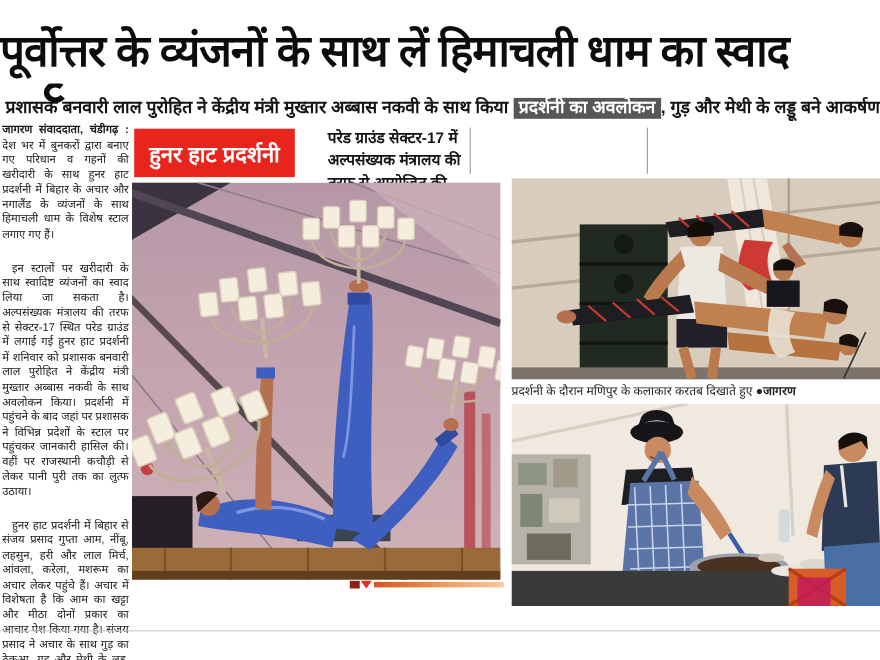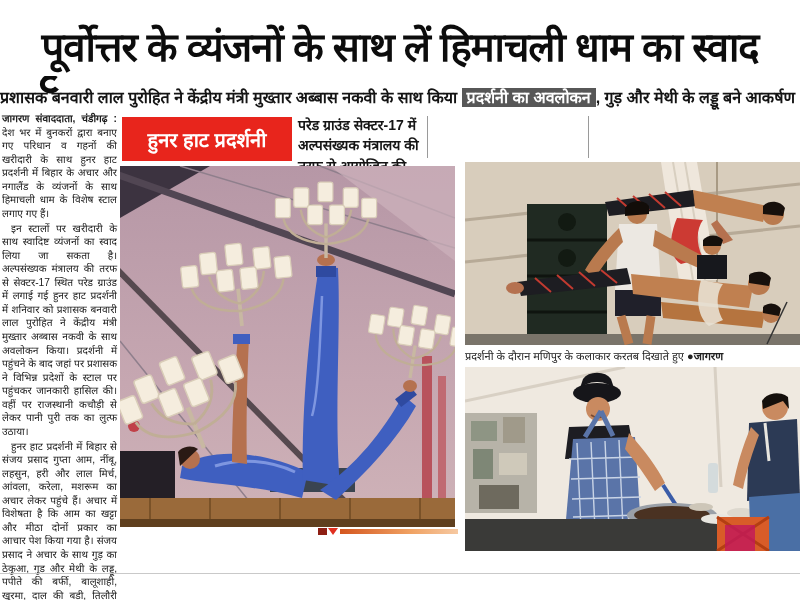--- a/index.html
+++ b/index.html
@@ -1,37 +1,37 @@
 <!DOCTYPE html>
 <html><head>
 <meta charset="utf-8">
 <style>
   html,body{margin:0;padding:0;background:#ffffff;}
   #page{position:relative;width:800px;height:600px;background:#fff;overflow:hidden;
         font-family:"Liberation Sans","DejaVu Sans",sans-serif;color:#111;}
   .abs{position:absolute;}
   
-  #headline{top:24px;left:0;width:800px;text-align:center;font-size:40px;font-weight:bold;
+  #headline{top:24px;left:0;width:800px;font-size:40px;font-weight:bold;
             letter-spacing:-1px;white-space:nowrap;color:#0c0c0c;line-height:1.15;}
-  #subhead{top:86px;left:0;width:676px;text-align:right;font-size:16px;font-weight:bold;
+  #subhead{top:86px;left:0;width:800px;text-align:right;font-size:16px;font-weight:bold;
            white-space:nowrap;color:#141414;}
   #subhead .hl{background:#575757;color:#ffffff;padding:1px 5px;}
   
-  #tagbox{left:122px;top:117px;width:170px;height:44px;background:#e8251c;color:#fff;
+  #tagbox{left:122px;top:117px;width:146px;height:44px;background:#e8251c;color:#fff;
           display:flex;align-items:center;justify-content:center;font-size:20px;font-weight:bold;}
   .blurb{top:115px;font-size:14px;font-weight:bold;line-height:1.45;color:#151515;}
   #blurb-0{left:298px;width:126px;}
   #blurb-1{left:434px;width:148px;}
   #blurb-2{left:596px;width:201px;}
   .vdiv{top:116px;width:1px;height:42px;background:#9a9a9a;}
   #vdiv-0{left:427px;} #vdiv-1{left:588px;}
   
   #article{left:2px;top:112px;width:115px;font-size:10.2px;line-height:1.33;text-align:justify;color:#1a1a1a;}
   #article p{margin:0;}
-  #article p + p{text-indent:9px;margin-top:1px;}
+  #article p + p{text-indent:9px;margin-top:17px;}
   #article b{font-weight:bold;}
   
   .photo{display:block;}
   #photo-main{left:120px;top:166px;}
   #photo-tr{left:465px;top:162px;}
   #photo-br{left:465px;top:367px;}
   
   #photo-rule{left:318px;top:528px;width:140px;height:7px;display:flex;align-items:center;}
   #photo-rule .sq{width:9px;height:7px;background:#8e1f14;}
   #photo-rule .tri{width:0;height:0;border-left:5px solid transparent;border-right:5px solid transparent;

